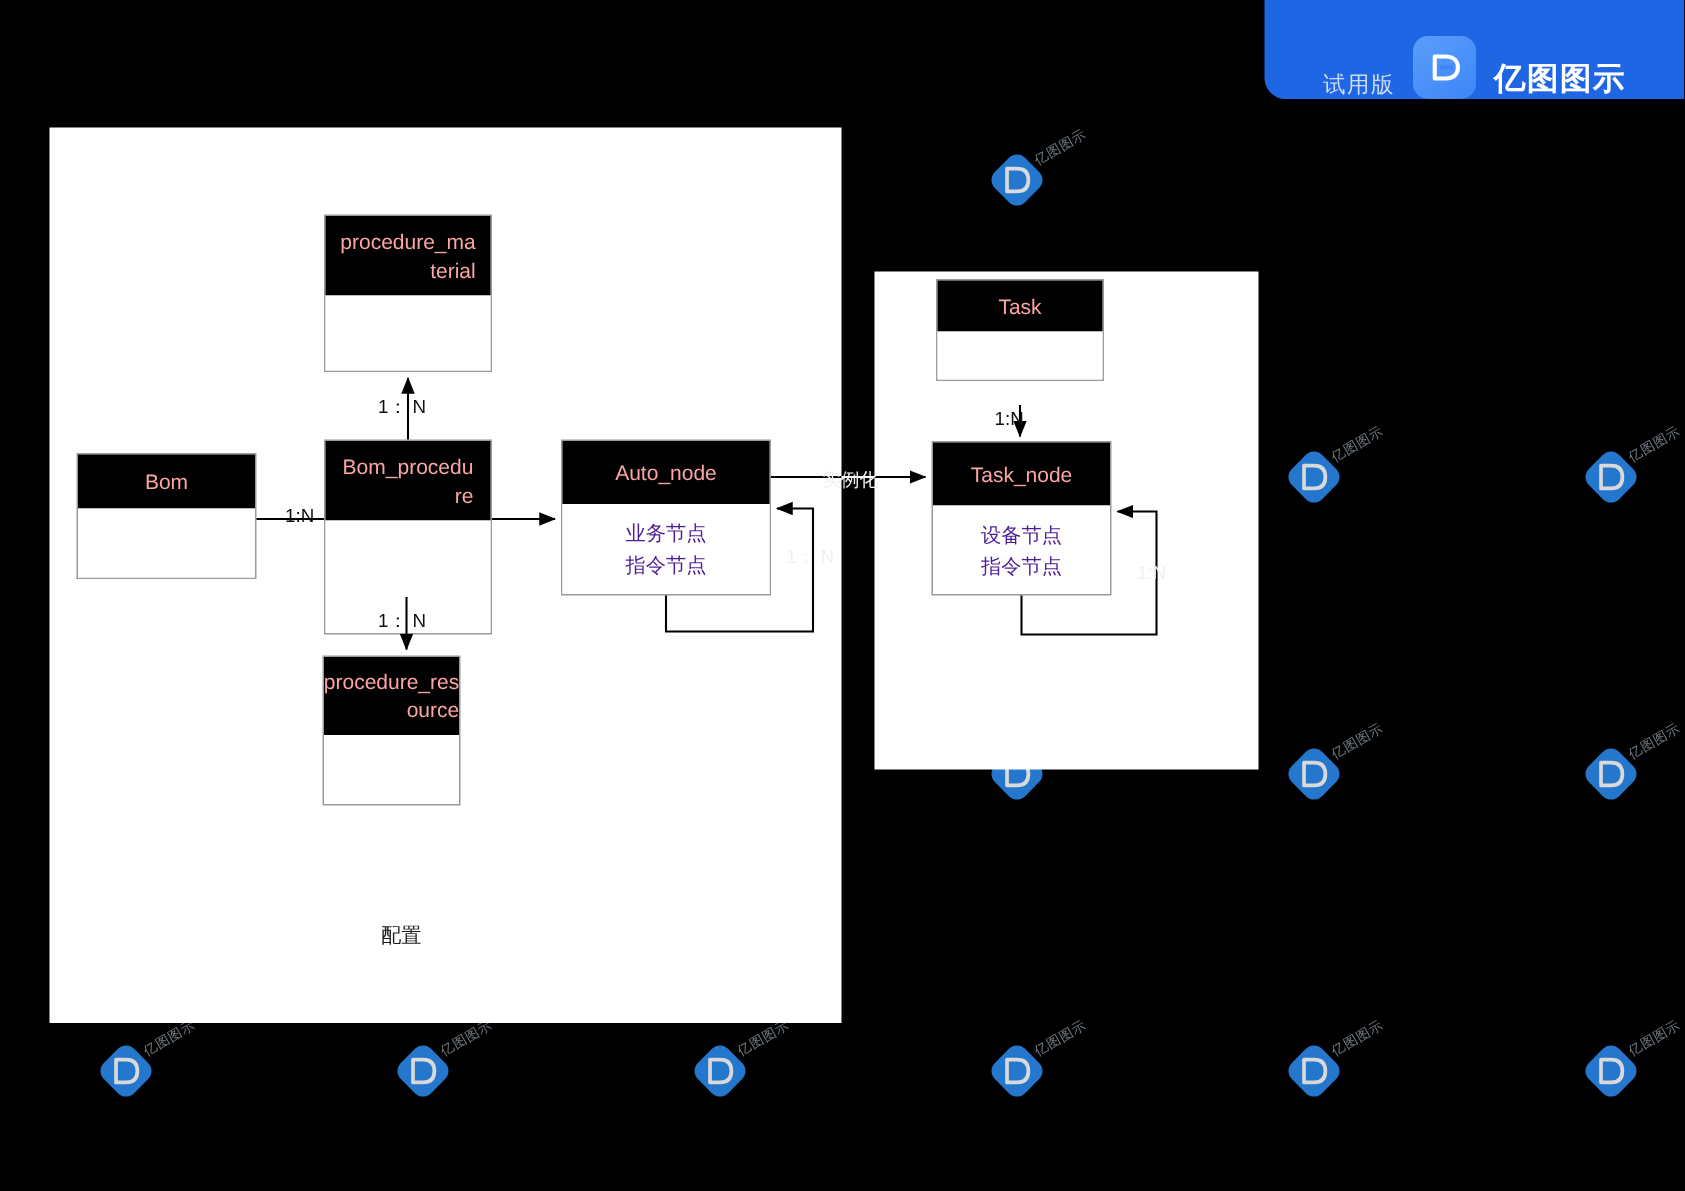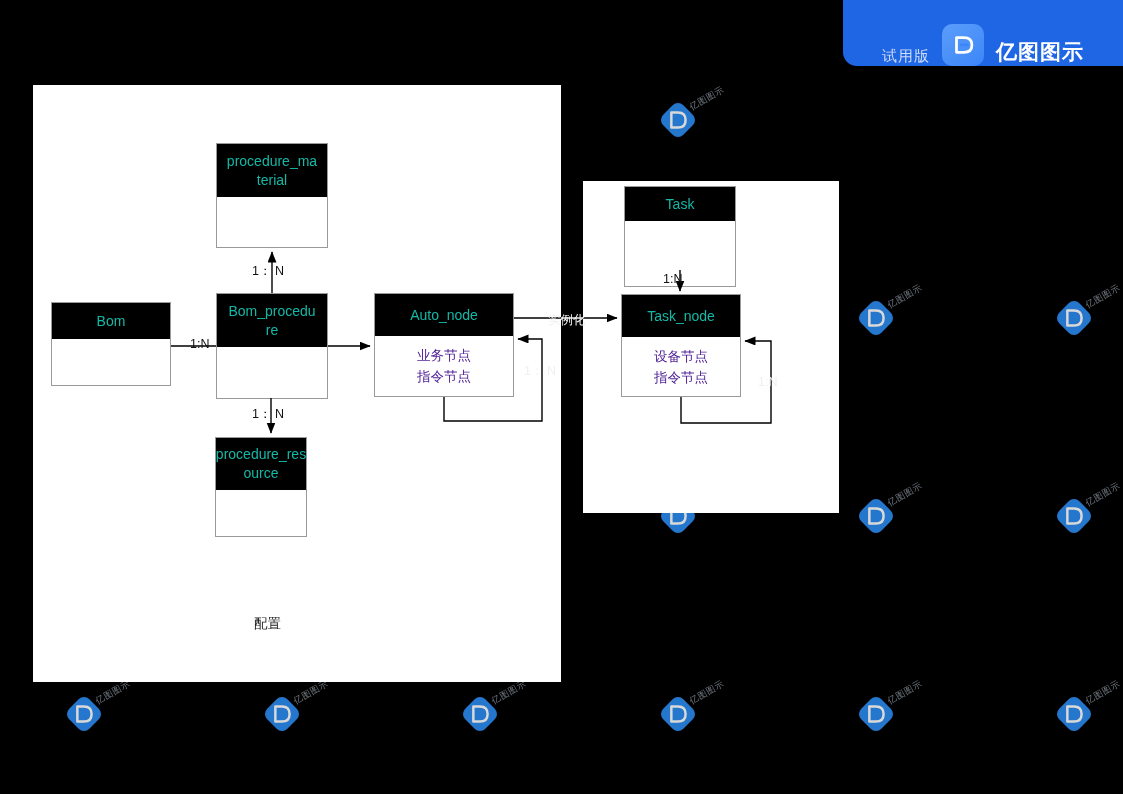--- a/index.html
+++ b/index.html
@@ -92,24 +92,24 @@
     position: absolute;
     box-sizing: border-box;
     border: 1px solid #9a9a9a;
     background: #ffffff;
     z-index: 20;
     display: flex;
     flex-direction: column;
   }
   .entity .ent-head {
     background: #000000;
-    color: #14b8a6;
+    color: #fca5a5;
     font-size: 14px;
     line-height: 19px;
-    text-align: center;
+    text-align: right;
     display: flex;
     align-items: center;
     justify-content: center;
     box-sizing: border-box;
     padding: 2px 4px;
     white-space: pre-line;
   }
   .entity .ent-body {
     flex: 1 1 auto;
     background: #ffffff;
@@ -124,30 +124,30 @@
     white-space: pre-line;
     box-sizing: border-box;
   }
 
   #ent-procedure-material { left: 216px; top: 143px; width: 112px; height: 105px; }
   #ent-procedure-material .ent-head { height: 53px; }
 
   #ent-bom { left: 51px; top: 302px; width: 120px; height: 84px; }
   #ent-bom .ent-head { height: 36px; }
 
-  #ent-bom-procedure { left: 216px; top: 293px; width: 112px; height: 106px; }
+  #ent-bom-procedure { left: 216px; top: 293px; width: 112px; height: 130px; }
   #ent-bom-procedure .ent-head { height: 53px; }
 
   #ent-auto-node { left: 374px; top: 293px; width: 140px; height: 104px; }
   #ent-auto-node .ent-head { height: 42px; }
 
   #ent-procedure-resource { left: 215px; top: 437px; width: 92px; height: 100px; }
   #ent-procedure-resource .ent-head { height: 52px; }
 
-  #ent-task { left: 624px; top: 186px; width: 112px; height: 101px; }
+  #ent-task { left: 624px; top: 186px; width: 112px; height: 68px; }
   #ent-task .ent-head { height: 34px; }
 
   #ent-task-node { left: 621px; top: 294px; width: 120px; height: 103px; }
   #ent-task-node .ent-head { height: 42px; }
 
   
   .conn-label {
     position: absolute;
     font-size: 12.5px;
     color: #111111;

